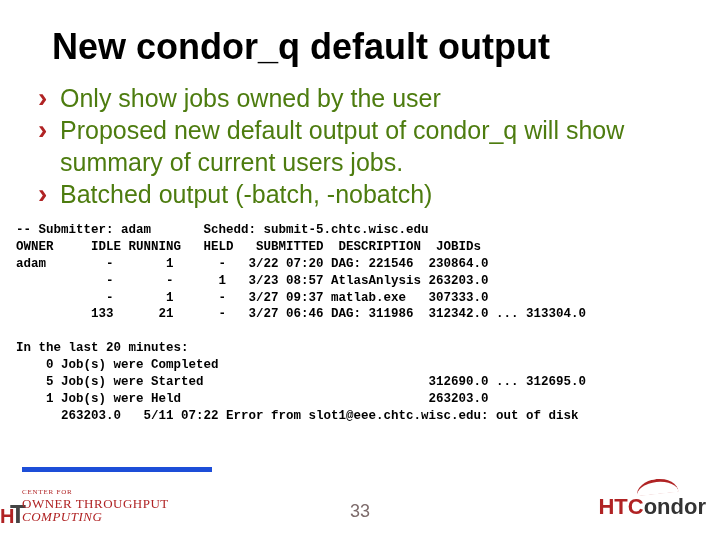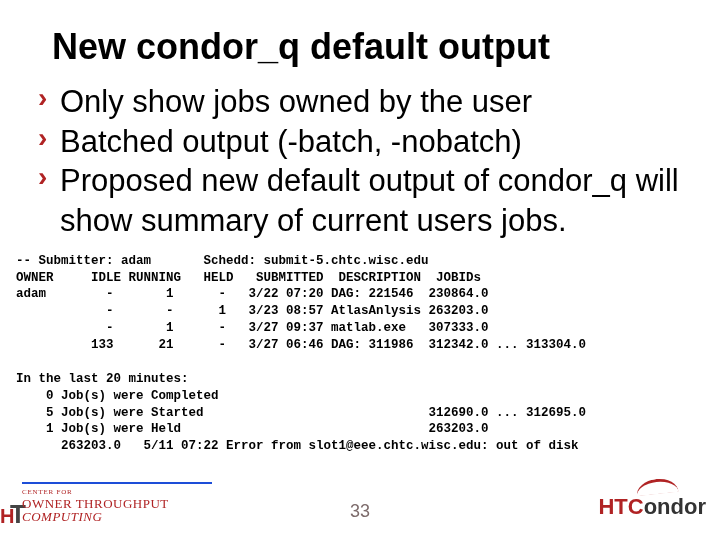--- a/index.html
+++ b/index.html
@@ -21,22 +21,22 @@
     font-weight: 700;
     color: #000;
     margin: 16px 0 14px 22px;
   }
   .bullets {
     list-style: none;
     padding: 0;
     margin: 0 0 12px 8px;
   }
   .bullets li {
-    font-size: 31px;
-    color: #000000;
+    font-size: 25px;
+    color: #4d7c0f;
     line-height: 1.28;
     padding-left: 22px;
     position: relative;
     margin-bottom: 0;
   }
   .bullets li::before {
     content: "›";
     position: absolute;
     left: 0;
     top: -2px;
@@ -61,22 +61,22 @@
     height: 60px;
   }
   .htc-left {
     position: absolute;
     left: 22px;
     bottom: 8px;
     font-family: Georgia, 'Times New Roman', serif;
     color: #b02324;
     font-size: 10px;
     line-height: 1.05;
-    border-top: 2px solid #1d4ed8;
-    padding-top: 2px;
+    border-top: 5px solid #1d4ed8;
+    padding-top: 14px;
     width: 190px;
   }
   .htc-left .ct {
     font-size: 7px;
     letter-spacing: 0.8px;
     color: #b02324;
   }
   .htc-left .big {
     font-size: 13px;
     letter-spacing: 0.5px;
@@ -130,22 +130,22 @@
   }
 </style>
 </head>
 <body>
 
 <div class="slide">
   <div class="title">New condor_q default output</div>
 
   <ul class="bullets">
     <li>Only show jobs owned by the user</li>
+    <li>Proposed new default output of condor_q will show summary of current users jobs.</li>
     <li>Batched output (-batch, -nobatch)</li>
-    <li>Proposed new default output of condor_q will show summary of current users jobs.</li>
   </ul>
 
   <div class="mono"><span>-- Submitter: adam       Schedd: submit-5.chtc.wisc.edu</span>
 <span>OWNER     IDLE RUNNING   HELD   SUBMITTED  DESCRIPTION  JOBIDs</span>
 <span>adam        -       1      -   3/22 07:20 DAG: 221546  230864.0</span>
 <span>            -       -      1   3/23 08:57 AtlasAnlysis 263203.0</span>
 <span>            -       1      -   3/27 09:37 matlab.exe   307333.0</span>
 <span>          133      21      -   3/27 06:46 DAG: 311986  312342.0 ... 313304.0</span>
 
 <span>In the last 20 minutes:</span>

